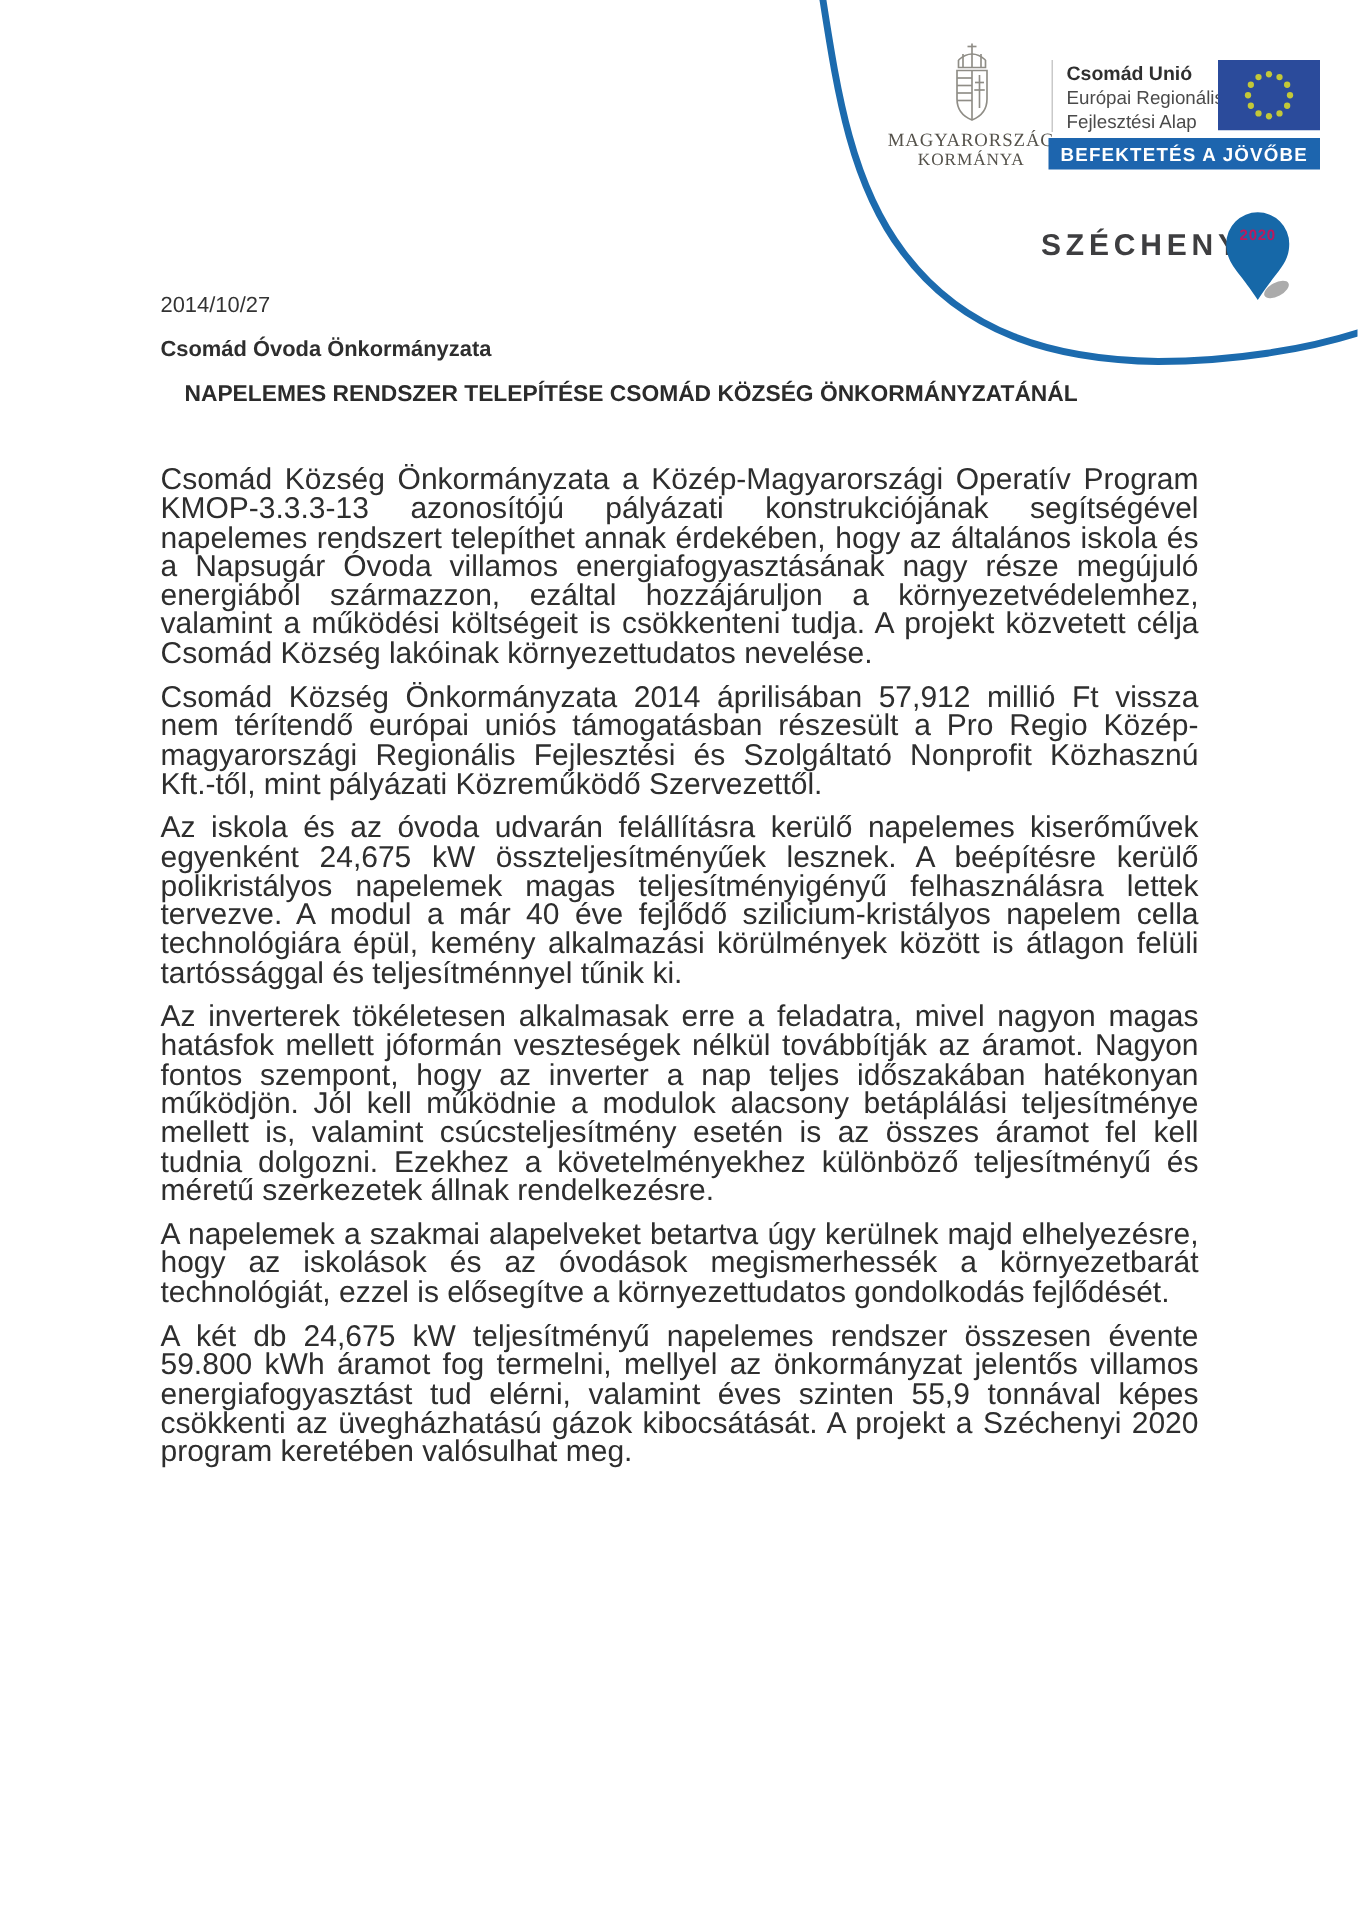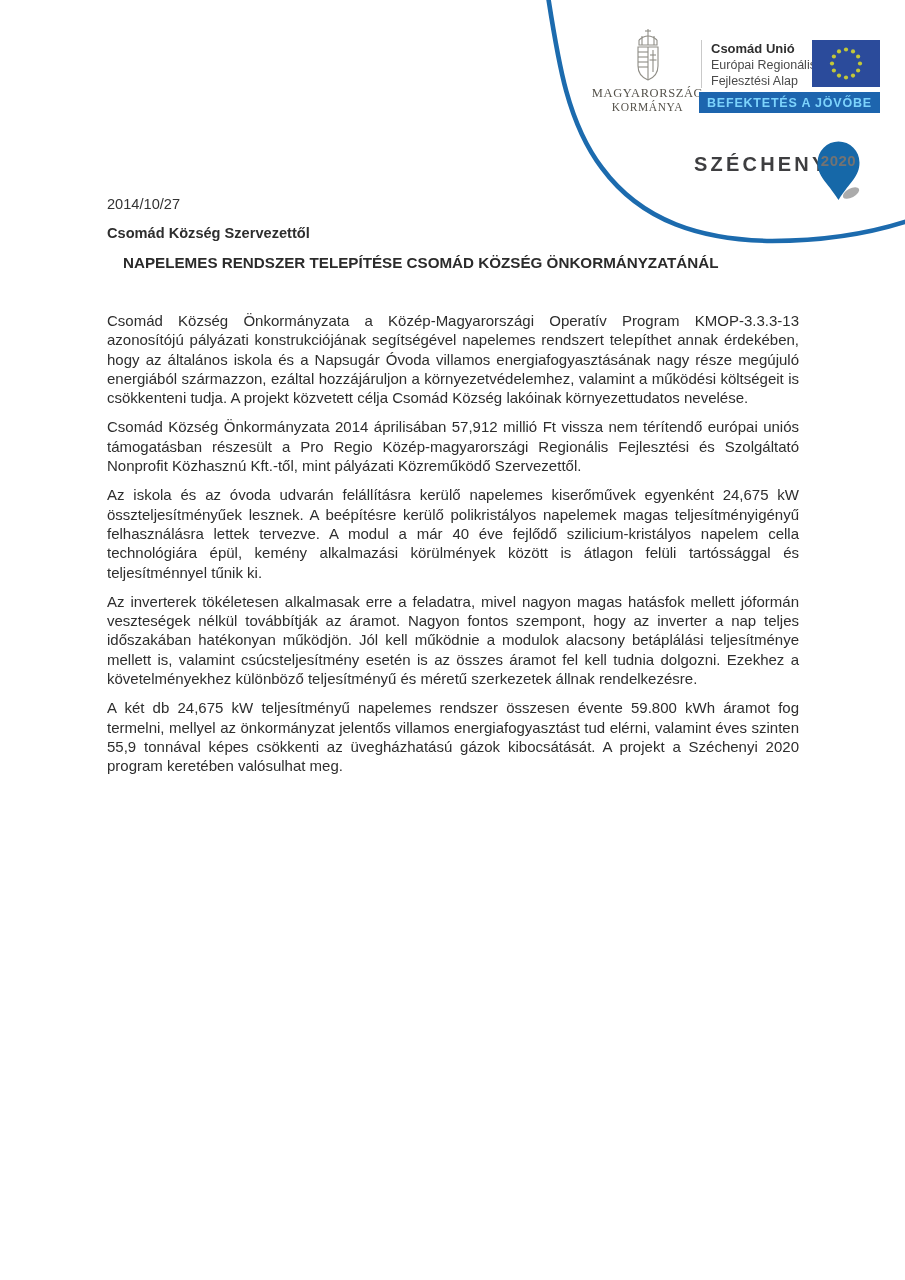--- a/index.html
+++ b/index.html
@@ -27,33 +27,33 @@
   .header-divider { position:absolute; left:701px; top:40px; width:1px; height:48px; background:#c9c9c9; }
 
   .eu-text { position:absolute; left:711px; top:41px; }
   .eu-text .l1 { font-weight:bold; font-size:13px; line-height:16px; color:#2f2f2f; }
   .eu-text .l2, .eu-text .l3 { font-size:12.5px; line-height:16px; color:#4a4a4a; }
 
   .eu-flag { position:absolute; left:812px; top:40px; width:68px; height:47px; }
 
   .invest-banner {
     position:absolute; left:699px; top:92px; width:181px; height:21px;
-    background:#1d65ae; color:#7dd3fc; font-weight:bold; font-size:12.5px;
+    background:#1d65ae; color:#ffffff; font-weight:bold; font-size:12.5px;
     letter-spacing:0.8px; display:flex; align-items:center; justify-content:center;
   }
 
   .szechenyi-logo { position:absolute; left:694px; top:153px; }
   .szechenyi-word {
     font-weight:bold; font-size:20px; letter-spacing:3.2px; color:#3e3e40;
   }
   .pin-wrap { position:absolute; left:815px; top:141px; width:50px; height:62px; }
   .pin-svg { position:absolute; top:0; left:0; width:50px; height:62px; }
   .pin-year {
     position:absolute; top:11px; left:0; width:47px; text-align:center;
-    color:#737373; font-size:15px; font-weight:bold; letter-spacing:0.5px;
+    color:#be185d; font-size:10px; font-weight:bold; letter-spacing:0.5px;
   }
 
   
   .content { position:absolute; left:107px; top:197px; width:692px; }
 
   .doc-date { font-size:14.6px; line-height:15px; color:#333333; }
   .doc-org  { margin-top:14px; font-size:14.6px; line-height:15px; font-weight:bold; color:#2e2e2e; }
 
   .doc-title {
     margin-top:37px; font-size:29px; line-height:32px; font-weight:bold;
@@ -62,21 +62,21 @@
   .doc-headline {
     margin-top:13px; font-size:15.2px; line-height:18px; font-weight:bold; color:#2b2b2b;
   }
   .doc-subtitle {
     margin-top:9px; font-size:15.2px; line-height:19.5px; font-weight:bold;
     color:#2b2b2b; text-align:justify;
   }
 
   .paragraphs { margin-top:39px; }
   .paragraphs p {
-    margin:0 0 10px 0; font-size:15px; line-height:19.3px;
+    margin:0 0 10px 0; font-size:20px; line-height:19.3px;
     text-align:justify; color:#2e2e2e;
   }
 </style>
 </head>
 <body>
 
 <svg class="arc-svg" viewBox="0 0 905 260" aria-hidden="true">
   <path d="M 548,-4 C 558,60 567,122 602,168 C 642,222 702,240 772,241 C 822,241 871,233 908,221" fill="none" stroke="#1c6bae" stroke-width="4.6"></path>
 </svg>
 
@@ -141,24 +141,25 @@
 <div class="pin-wrap">
   <svg class="pin-svg" viewBox="0 0 50 62" aria-hidden="true">
     <ellipse cx="36" cy="52" rx="9" ry="4.5" fill="#ababab" transform="rotate(-28 36 52)"></ellipse>
     <path d="M23.5,59 C11.5,40 2.5,35.5 2.5,21.5 A21,21 0 1 1 44.5,21.5 C44.5,35.5 35.5,40 23.5,59 Z" fill="#1668a8"></path>
   </svg>
   <div class="pin-year">2020</div>
 </div>
 
 <div class="content">
   <div class="doc-date">2014/10/27</div>
-  <div class="doc-org">Csomád Község Szervezettől</div>
+  <div class="doc-org">Csomád Óvoda Önkormányzata</div>
 
   <h2 class="doc-headline" style="margin:13px 0 0 16px;">NAPELEMES RENDSZER TELEPÍTÉSE CSOMÁD KÖZSÉG ÖNKORMÁNYZATÁNÁL</h2>
 
   <div class="paragraphs">
     <p>Csomád Község Önkormányzata a Közép-Magyarországi Operatív Program KMOP-3.3.3-13 azonosítójú pályázati konstrukciójának segítségével napelemes rendszert telepíthet annak érdekében, hogy az általános iskola és a Napsugár Óvoda villamos energiafogyasztásának nagy része megújuló energiából származzon, ezáltal hozzájáruljon a környezetvédelemhez, valamint a működési költségeit is csökkenteni tudja. A projekt közvetett célja Csomád Község lakóinak környezettudatos nevelése.</p>
     <p>Csomád Község Önkormányzata 2014 áprilisában 57,912 millió Ft vissza nem térítendő európai uniós támogatásban részesült a Pro Regio Közép-magyarországi Regionális Fejlesztési és Szolgáltató Nonprofit Közhasznú Kft.-től, mint pályázati Közreműködő Szervezettől.</p>
     <p>Az iskola és az óvoda udvarán felállításra kerülő napelemes kiserőművek egyenként 24,675 kW összteljesítményűek lesznek. A beépítésre kerülő polikristályos napelemek magas teljesítményigényű felhasználásra lettek tervezve. A modul a már 40 éve fejlődő szilicium-kristályos napelem cella technológiára épül, kemény alkalmazási körülmények között is átlagon felüli tartóssággal és teljesítménnyel tűnik ki.</p>
     <p>Az inverterek tökéletesen alkalmasak erre a feladatra, mivel nagyon magas hatásfok mellett jóformán veszteségek nélkül továbbítják az áramot. Nagyon fontos szempont, hogy az inverter a nap teljes időszakában hatékonyan működjön. Jól kell működnie a modulok alacsony betáplálási teljesítménye mellett is, valamint csúcsteljesítmény esetén is az összes áramot fel kell tudnia dolgozni. Ezekhez a követelményekhez különböző teljesítményű és méretű szerkezetek állnak rendelkezésre.</p>
+    <p>A napelemek a szakmai alapelveket betartva úgy kerülnek majd elhelyezésre, hogy az iskolások és az óvodások megismerhessék a környezetbarát technológiát, ezzel is elősegítve a környezettudatos gondolkodás fejlődését.</p>
     <p>A két db 24,675 kW teljesítményű napelemes rendszer összesen évente 59.800 kWh áramot fog termelni, mellyel az önkormányzat jelentős villamos energiafogyasztást tud elérni, valamint éves szinten 55,9 tonnával képes csökkenti az üvegházhatású gázok kibocsátását. A projekt a Széchenyi 2020 program keretében valósulhat meg.</p>
   </div>
 </div>
 
 </body></html>

